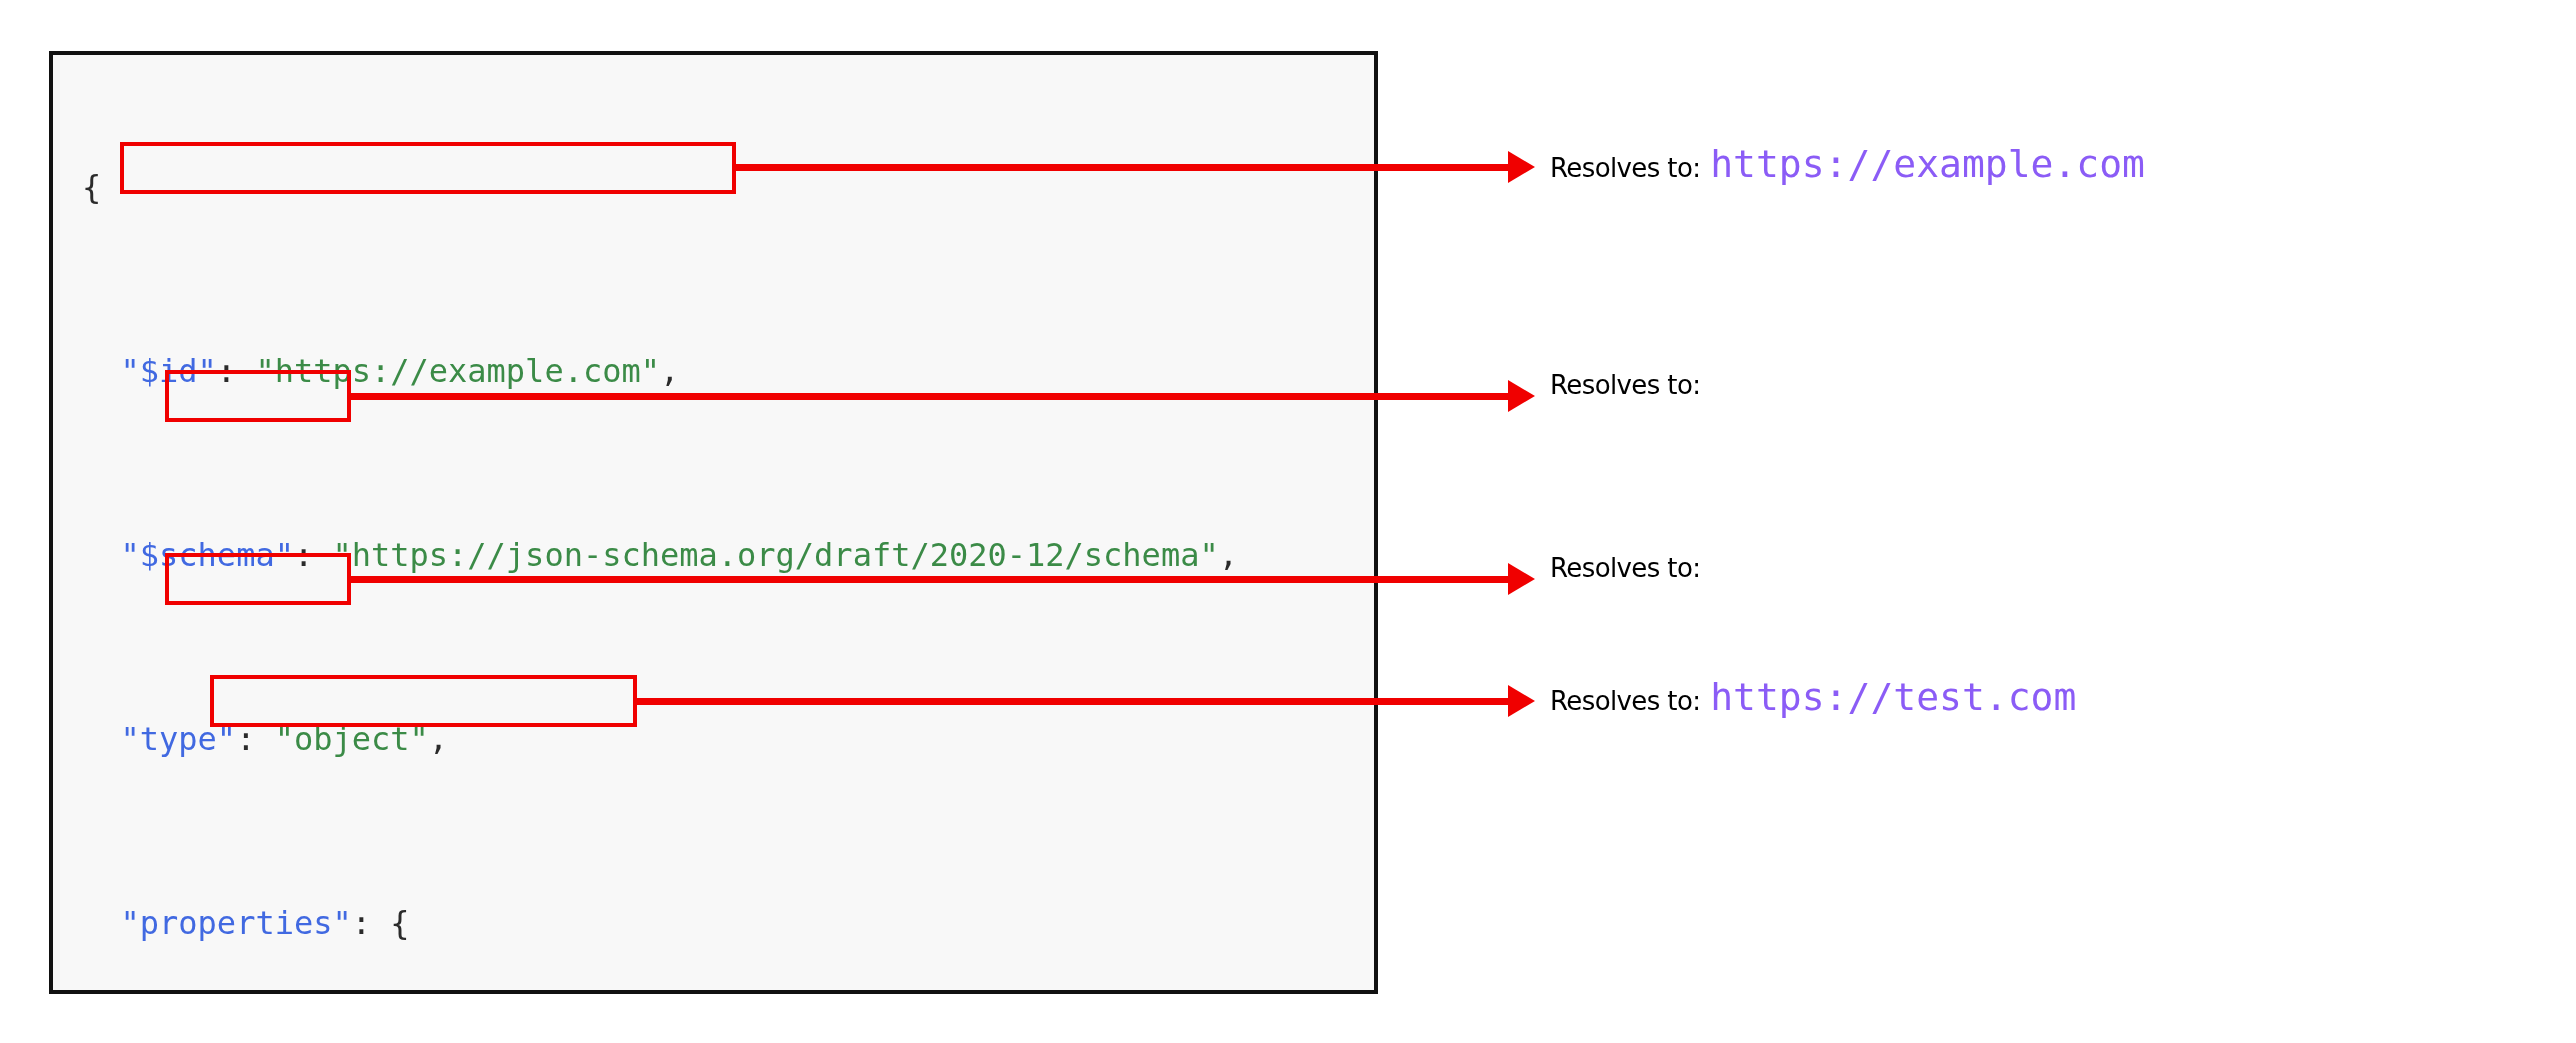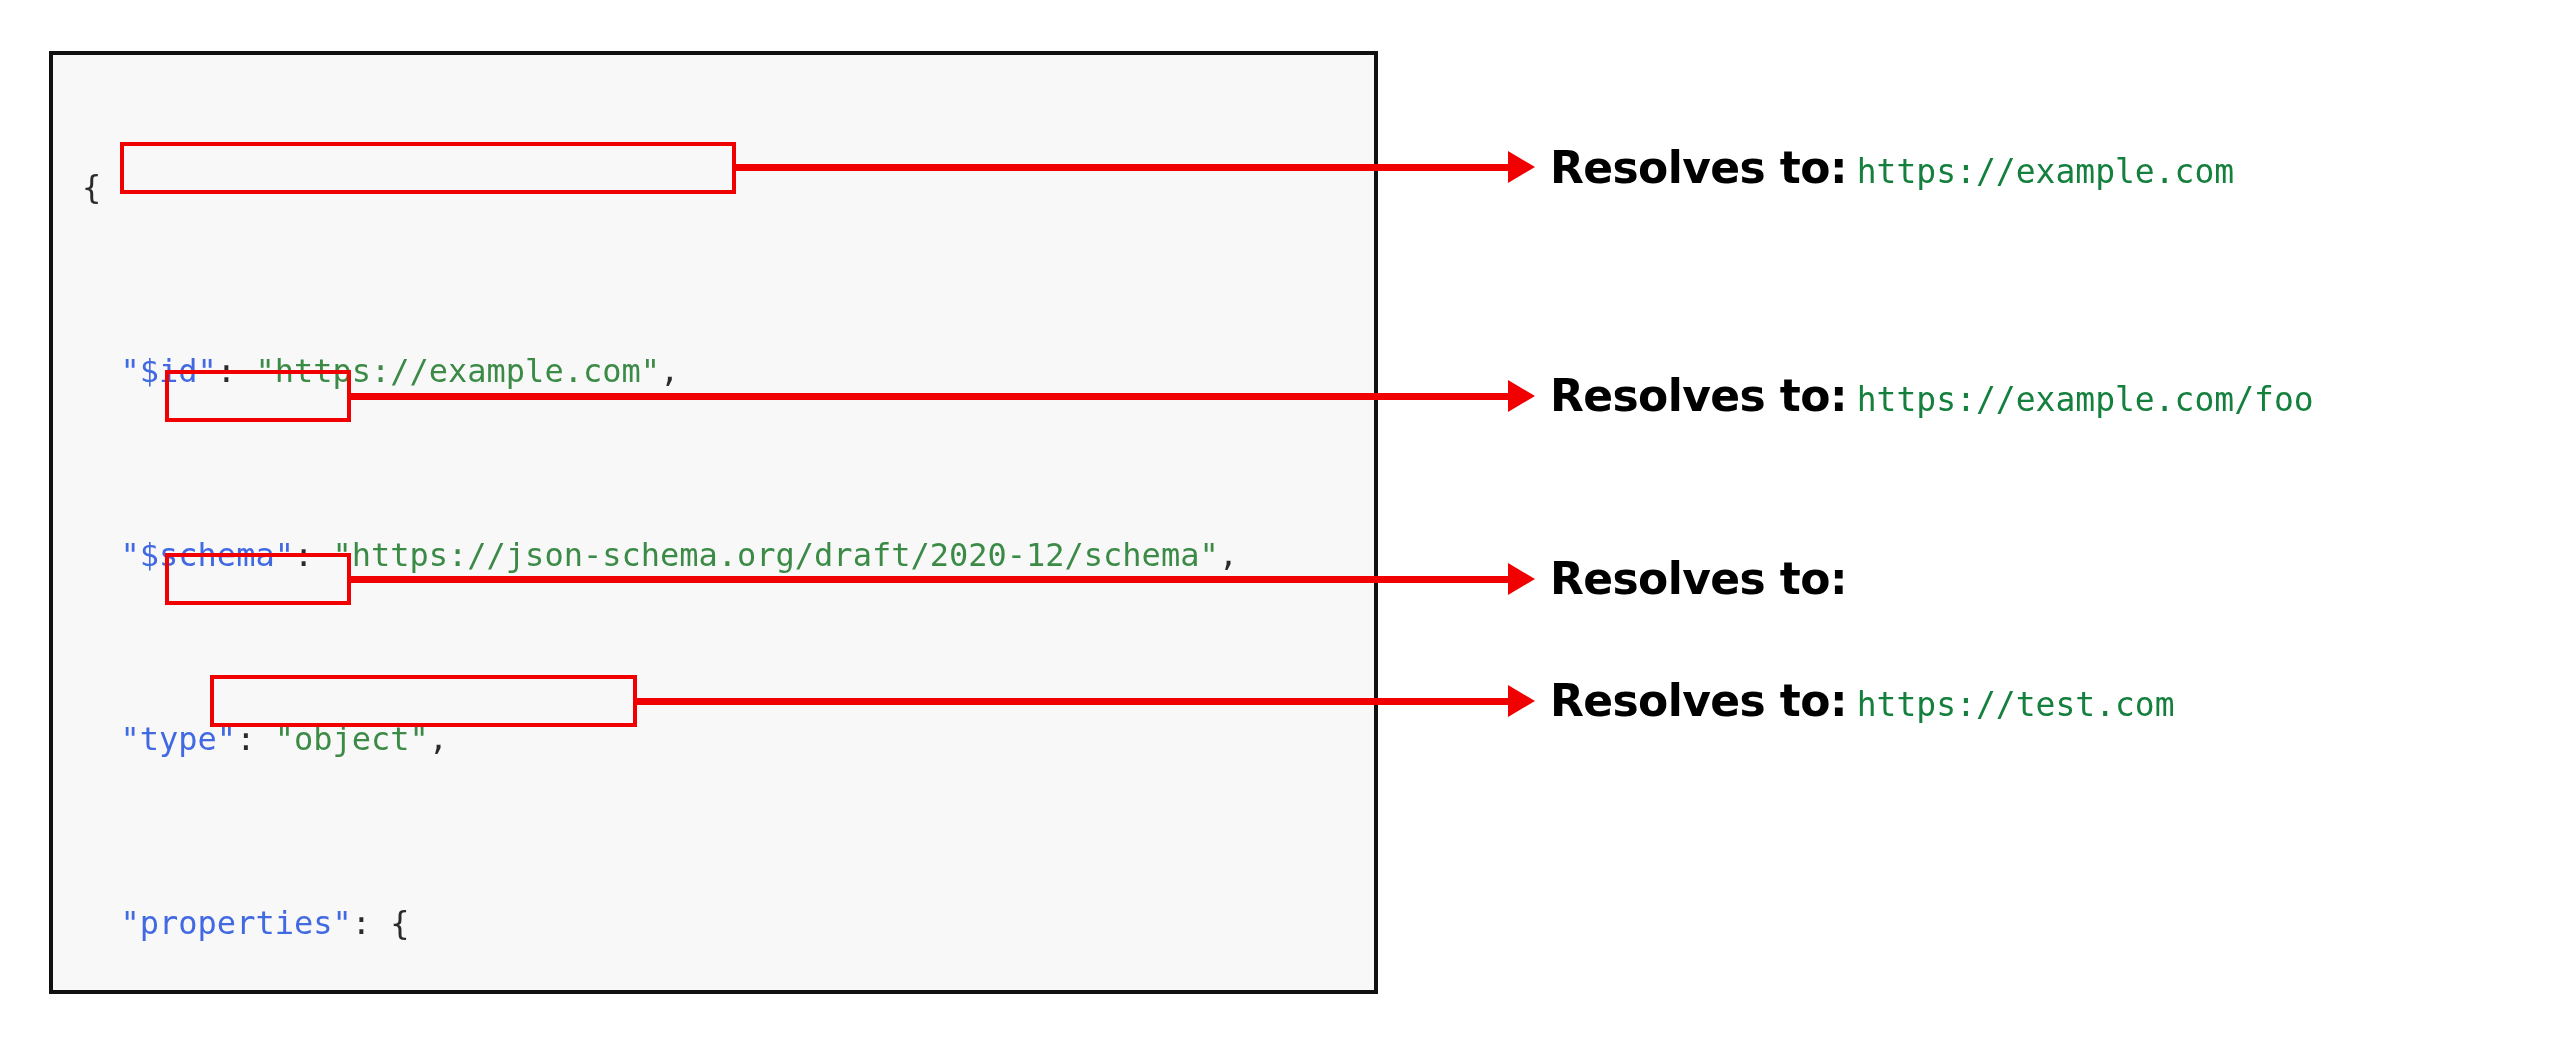--- a/index.html
+++ b/index.html
@@ -68,29 +68,29 @@
 
   
   .resolve-row {
     position: absolute;
     white-space: nowrap;
     display: flex;
     align-items: baseline;
   }
   .resolve-label {
     font-family: "DejaVu Sans", "Liberation Sans", sans-serif;
-    font-weight: bold;
-    font-size: 44px;
+    font-weight: normal;
+    font-size: 26px;
     color: #000000;
     letter-spacing: -0.6px;
   }
   .resolve-url {
     font-family: "DejaVu Sans Mono", "Liberation Mono", monospace;
-    font-size: 33px;
-    color: #15803d;
+    font-size: 38px;
+    color: #8b5cf6;
     margin-left: 9.8px;
   }
 </style>
 </head>
 <body>
 
 <div id="code-panel">
 
   <div id="code-listing">
     <span class="ln"><span class="p">{</span></span>
@@ -150,21 +150,20 @@
 <div class="arrow-line" style="left:633px; top:698px; width:880px;"></div>
 <div class="arrow-head" style="left:1508px; top:685px;"></div>
 
 <div class="resolve-row" style="left:1550px; top:142px;">
   <span class="resolve-label">Resolves to:</span>
   <span class="resolve-url">https://example.com</span>
 </div>
 
 <div class="resolve-row" style="left:1550px; top:370px;">
   <span class="resolve-label">Resolves to:</span>
-  <span class="resolve-url">https://example.com/foo</span>
 </div>
 
 <div class="resolve-row" style="left:1550px; top:553px;">
   <span class="resolve-label">Resolves to:</span>
 </div>
 
 <div class="resolve-row" style="left:1550px; top:675px;">
   <span class="resolve-label">Resolves to:</span>
   <span class="resolve-url">https://test.com</span>
 </div>

